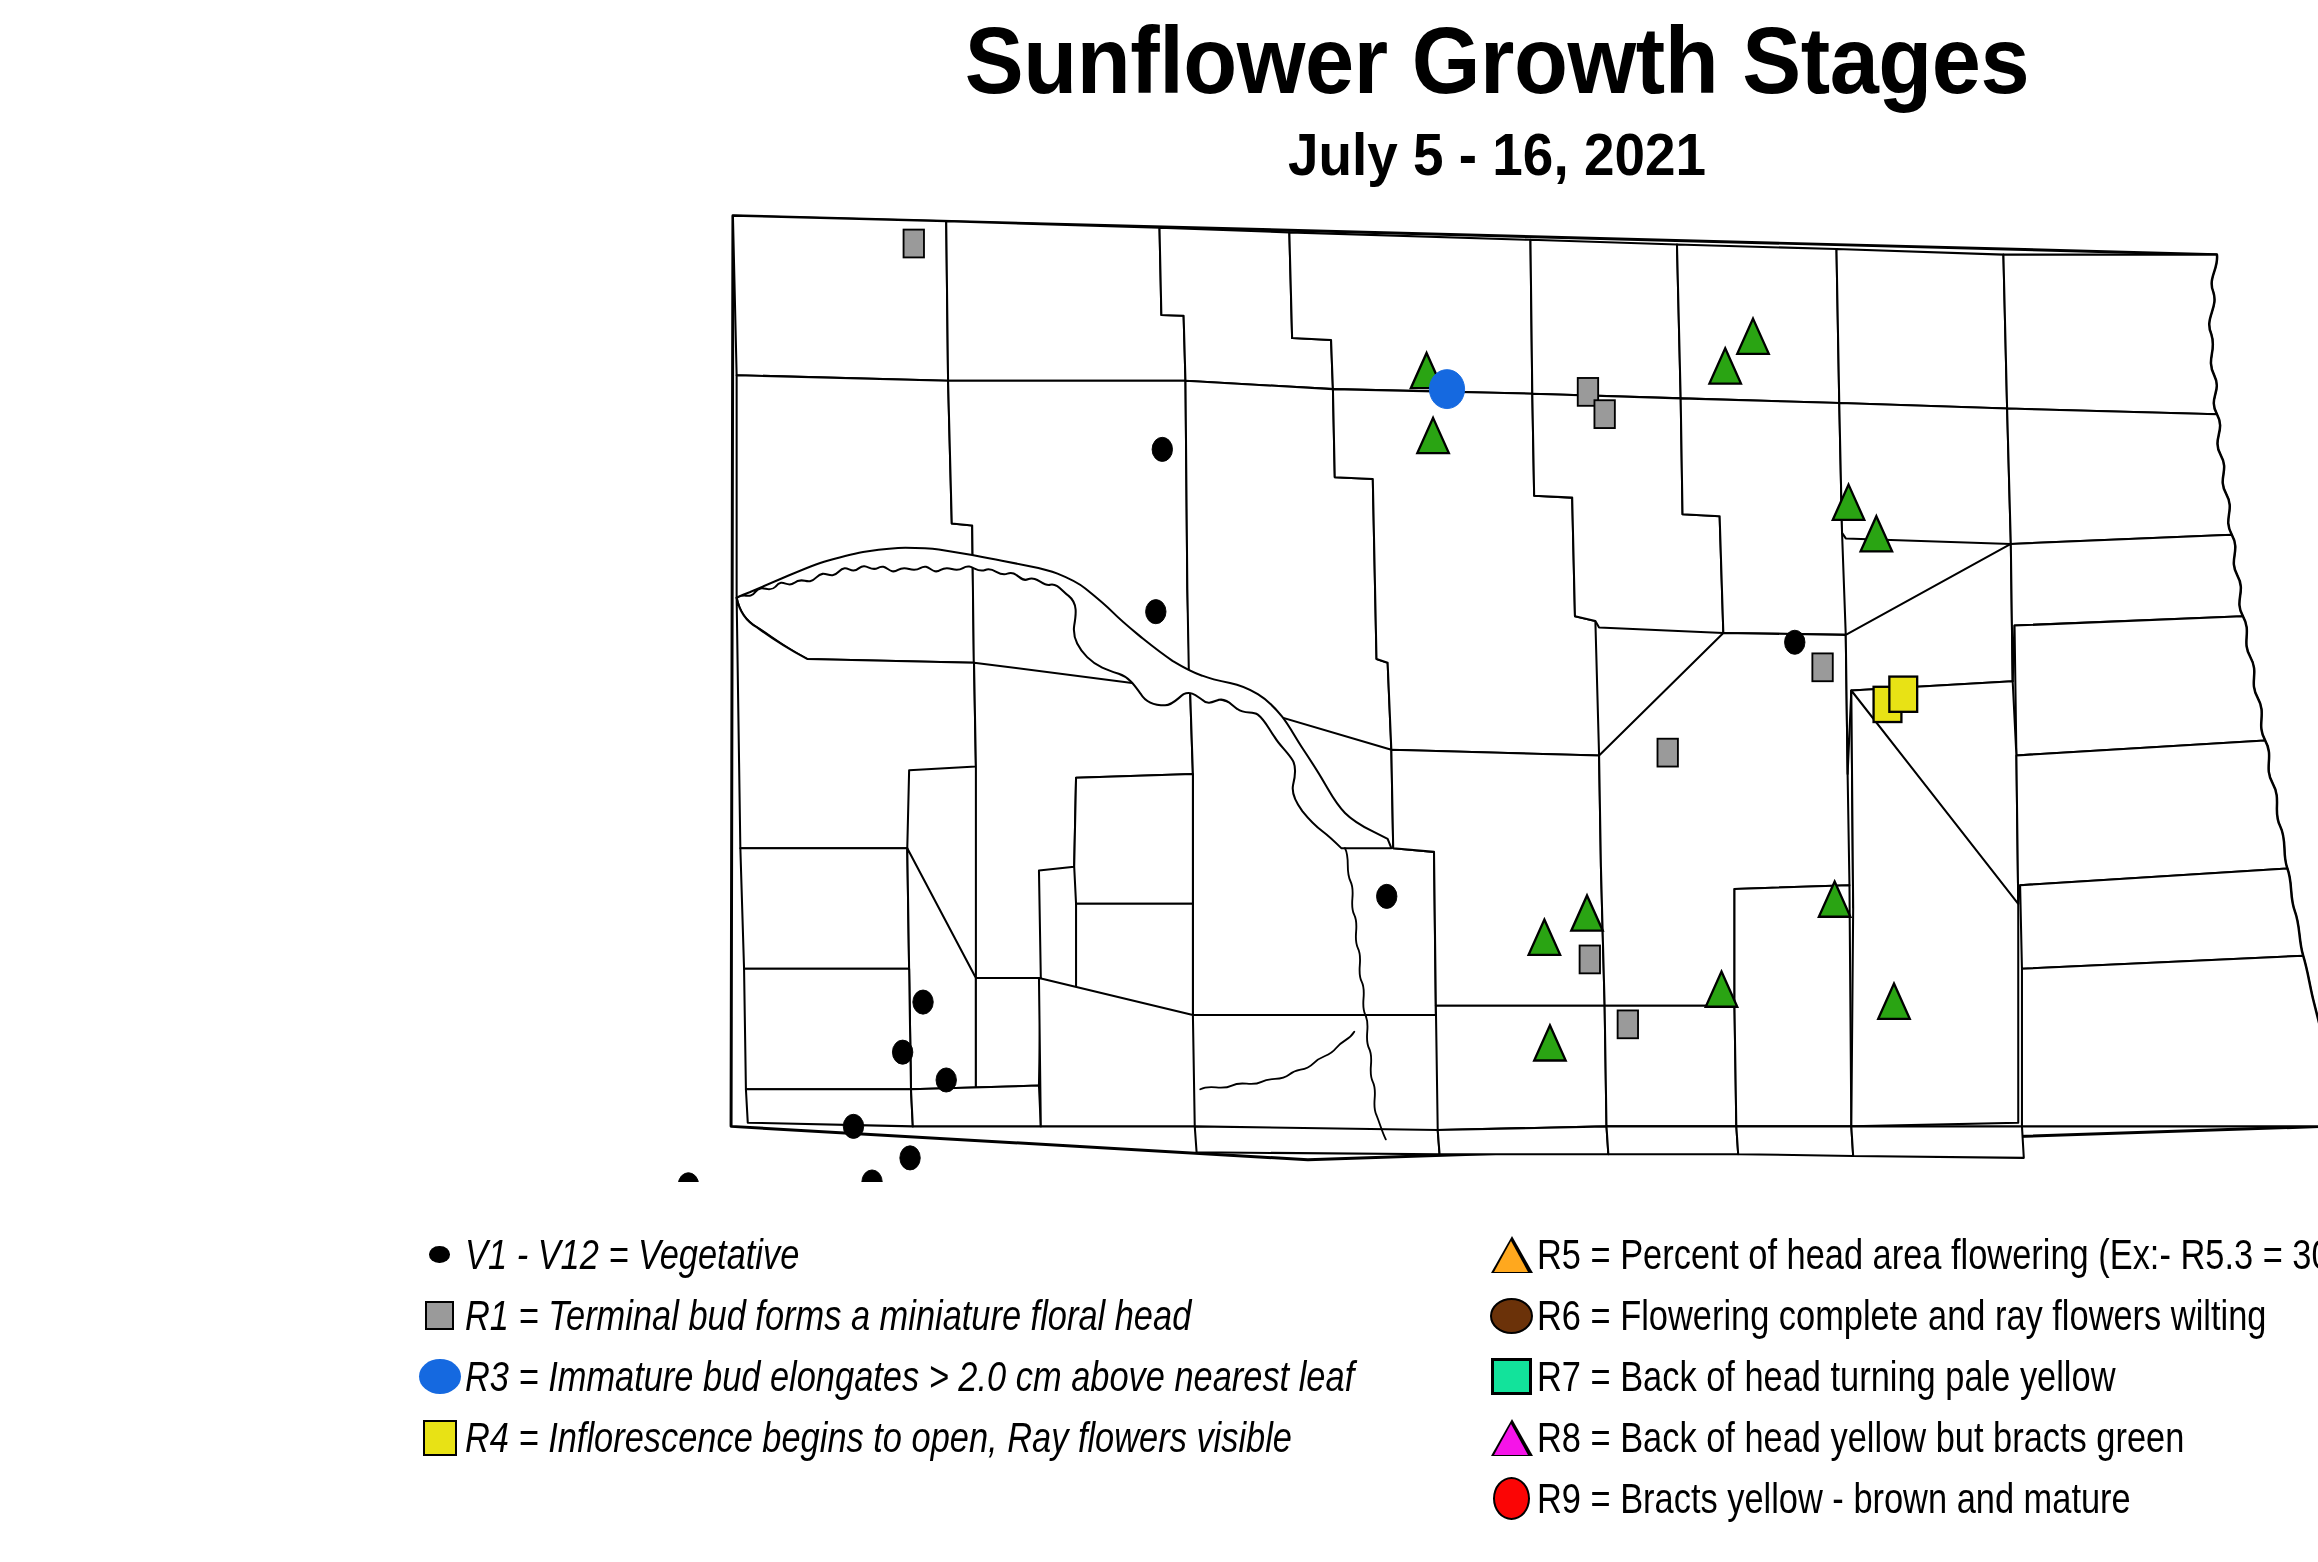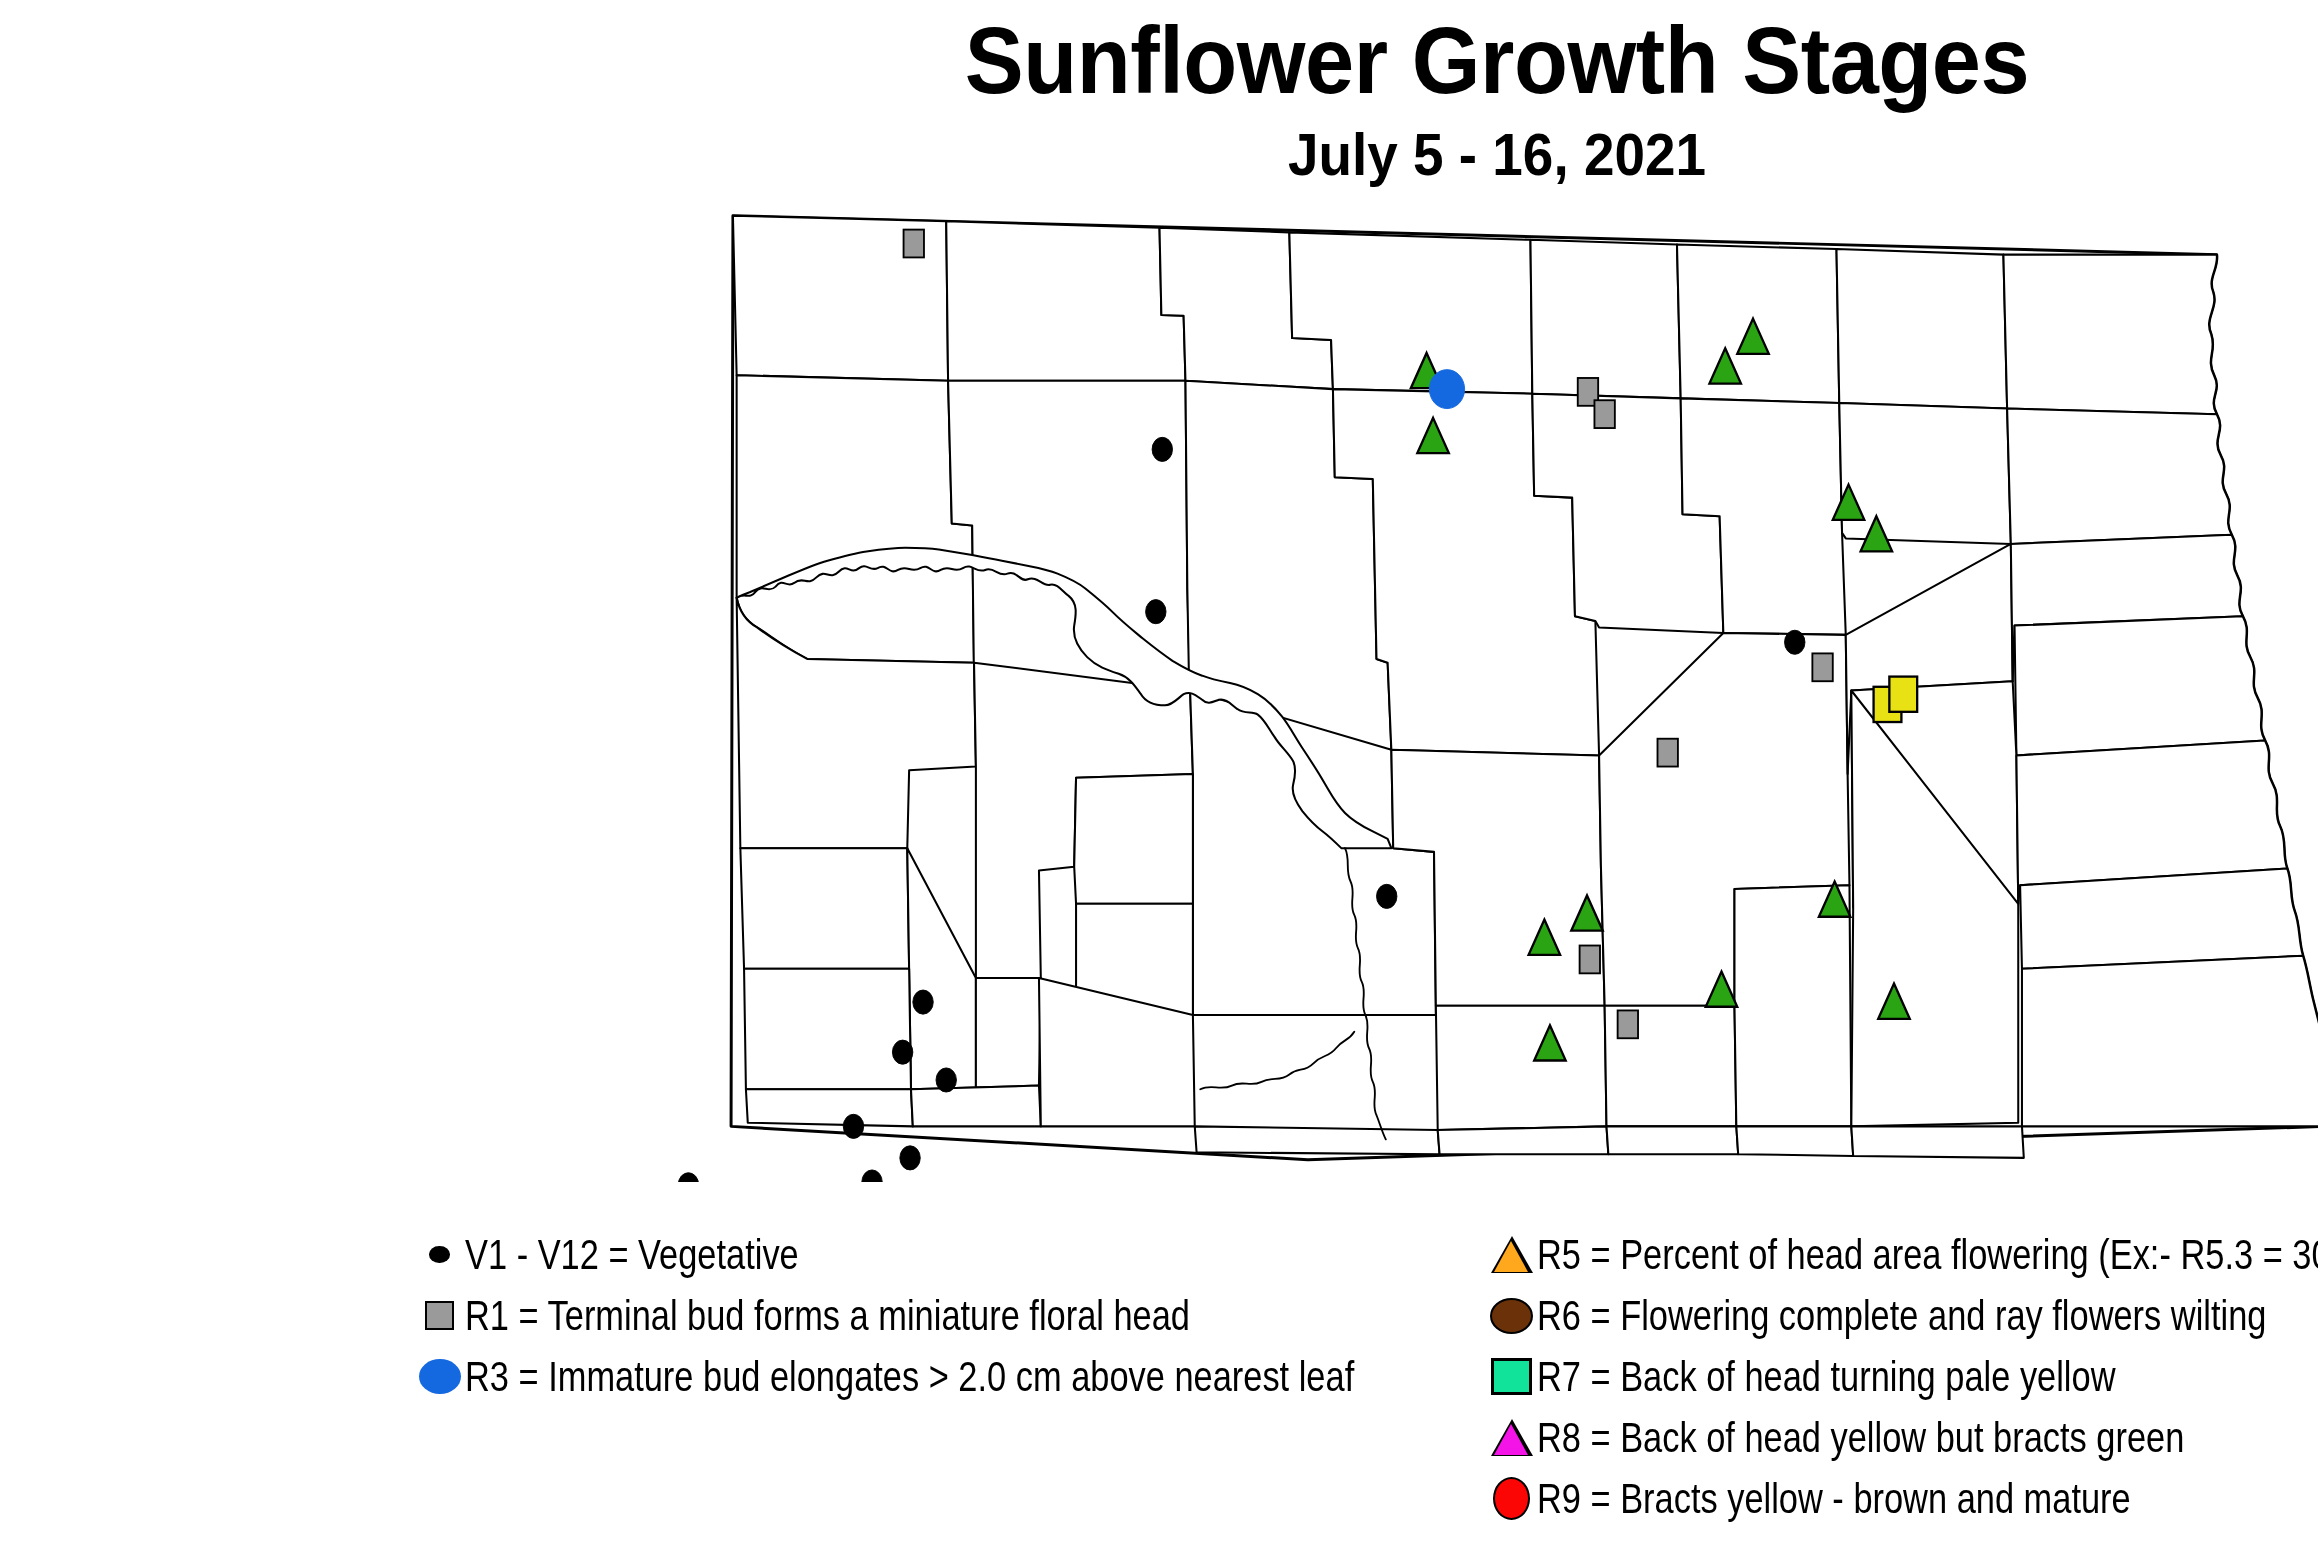--- a/index.html
+++ b/index.html
@@ -25,21 +25,21 @@
     transform:scaleX(0.93);transform-origin:center top;
   }
 
   
   #map-wrap{position:absolute;left:640px;top:199px;width:1716px;height:983px;}
   #map-svg{display:block;width:1716px;height:983px;}
 
   
   #legend{position:absolute;left:0;top:1224px;width:2994px;height:334px;}
   .legend-col{position:absolute;top:0;}
-  #legend-col-left{left:417px;width:1113px;}
+  #legend-col-left{left:417px;width:1113px;font-style:italic;}
   #legend-col-right{left:1489px;width:1438px;}
   .legend-row{
     position:relative;height:61px;display:flex;align-items:center;
   }
   .legend-marker{
     width:45px;min-width:45px;height:51px;position:relative;
     display:flex;align-items:center;justify-content:center;
   }
   .legend-label{
     font-size:43px;color:#000;white-space:nowrap;
@@ -232,20 +232,26 @@
             <i class="lm-gray"></i>
           </span>
         <span class="legend-label">R1 = Terminal bud forms a miniature floral head</span>
       </div>
       <div class="legend-row">
         <span class="legend-marker">
             <i class="lm-bluecir"></i>
           </span>
         <span class="legend-label">R3 = Immature bud elongates &gt; 2.0 cm above nearest leaf</span>
       </div>
+      <div class="legend-row">
+        <span class="legend-marker">
+            <i class="lm-yellow"></i>
+          </span>
+        <span class="legend-label">R4 = Inflorescence begins to open, Ray flowers visible</span>
+      </div>
     </div>
 
     <div class="legend-col" id="legend-col-right">
       <div class="legend-row">
         <span class="legend-marker">
             <i class="lm-orangetri"></i>
           </span>
         <span class="legend-label">R5 = Percent of head area flowering (Ex:- R5.3 = 30% , R5.8 = 80%)</span>
       </div>
       <div class="legend-row">

